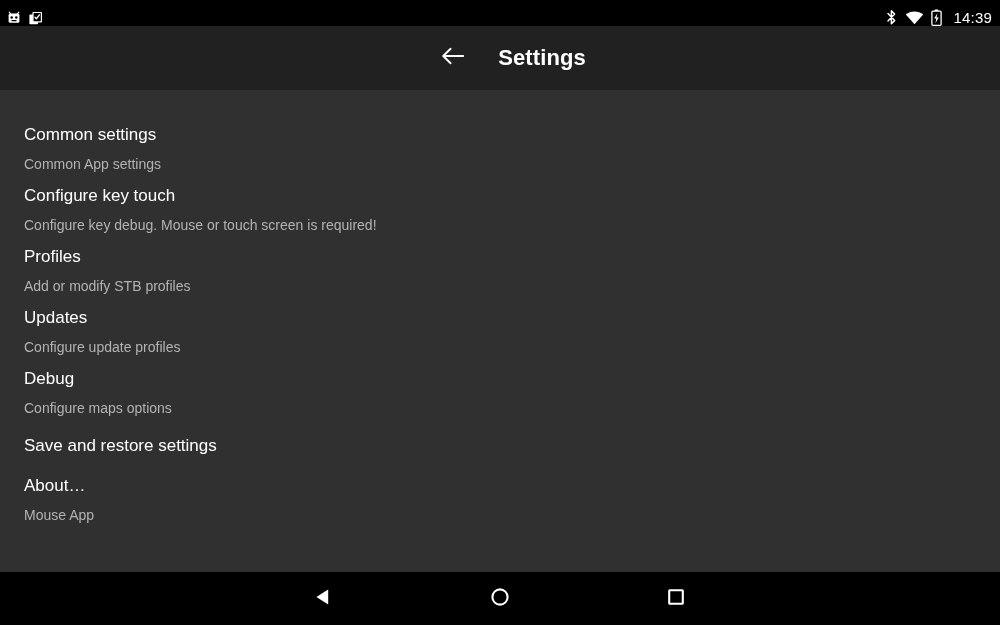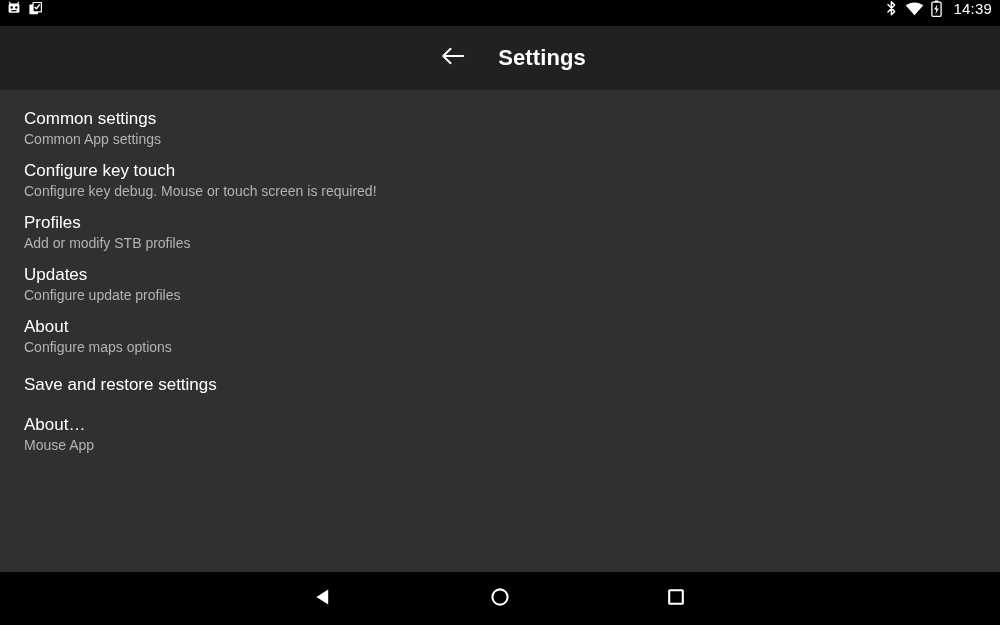--- a/index.html
+++ b/index.html
@@ -21,21 +21,21 @@
     background: #303030;
     display: flex;
     flex-direction: column;
   }
 
   
   .status-bar {
     height: 26px;
     background: #000000;
     display: flex;
-    align-items: flex-start;
+    align-items: flex-end;
     padding: 0 8px 0 6px;
     flex: 0 0 auto;
   }
   .status-left {
     display: flex;
     align-items: center;
     gap: 6px;
     flex: 1 1 auto;
   }
   .status-right {
@@ -82,40 +82,40 @@
     font-weight: bold;
     margin-left: 25px;
     letter-spacing: 0.1px;
     white-space: nowrap;
   }
 
   
   .content {
     flex: 1 1 auto;
     background: #303030;
-    padding-top: 12px;
+    padding-top: 28px;
     overflow: hidden;
   }
   .pref-item {
     padding: 6px 24px 5px 24px;
     cursor: pointer;
   }
   .pref-title {
     color: #ffffff;
     font-size: 17px;
     font-weight: 400;
     line-height: 22px;
     white-space: nowrap;
   }
   .pref-summary {
     color: #b3b3b3;
     font-size: 14px;
     font-weight: 400;
     line-height: 19px;
-    margin-top: 0;
+    margin-top: 9px;
     white-space: nowrap;
   }
   .pref-item.no-summary {
     padding-top: 12px;
     padding-bottom: 12px;
   }
 
   
   .nav-bar {
     height: 53px;
@@ -211,21 +211,21 @@
       <div class="pref-title">Profiles</div>
       <div class="pref-summary">Add or modify STB profiles</div>
     </div>
 
     <div class="pref-item">
       <div class="pref-title">Updates</div>
       <div class="pref-summary">Configure update profiles</div>
     </div>
 
     <div class="pref-item">
-      <div class="pref-title">About</div>
+      <div class="pref-title">Debug</div>
       <div class="pref-summary">Configure maps options</div>
     </div>
 
     <div class="pref-item no-summary">
       <div class="pref-title">Save and restore settings</div>
     </div>
 
     <div class="pref-item">
       <div class="pref-title">About…</div>
       <div class="pref-summary">Mouse App</div>

